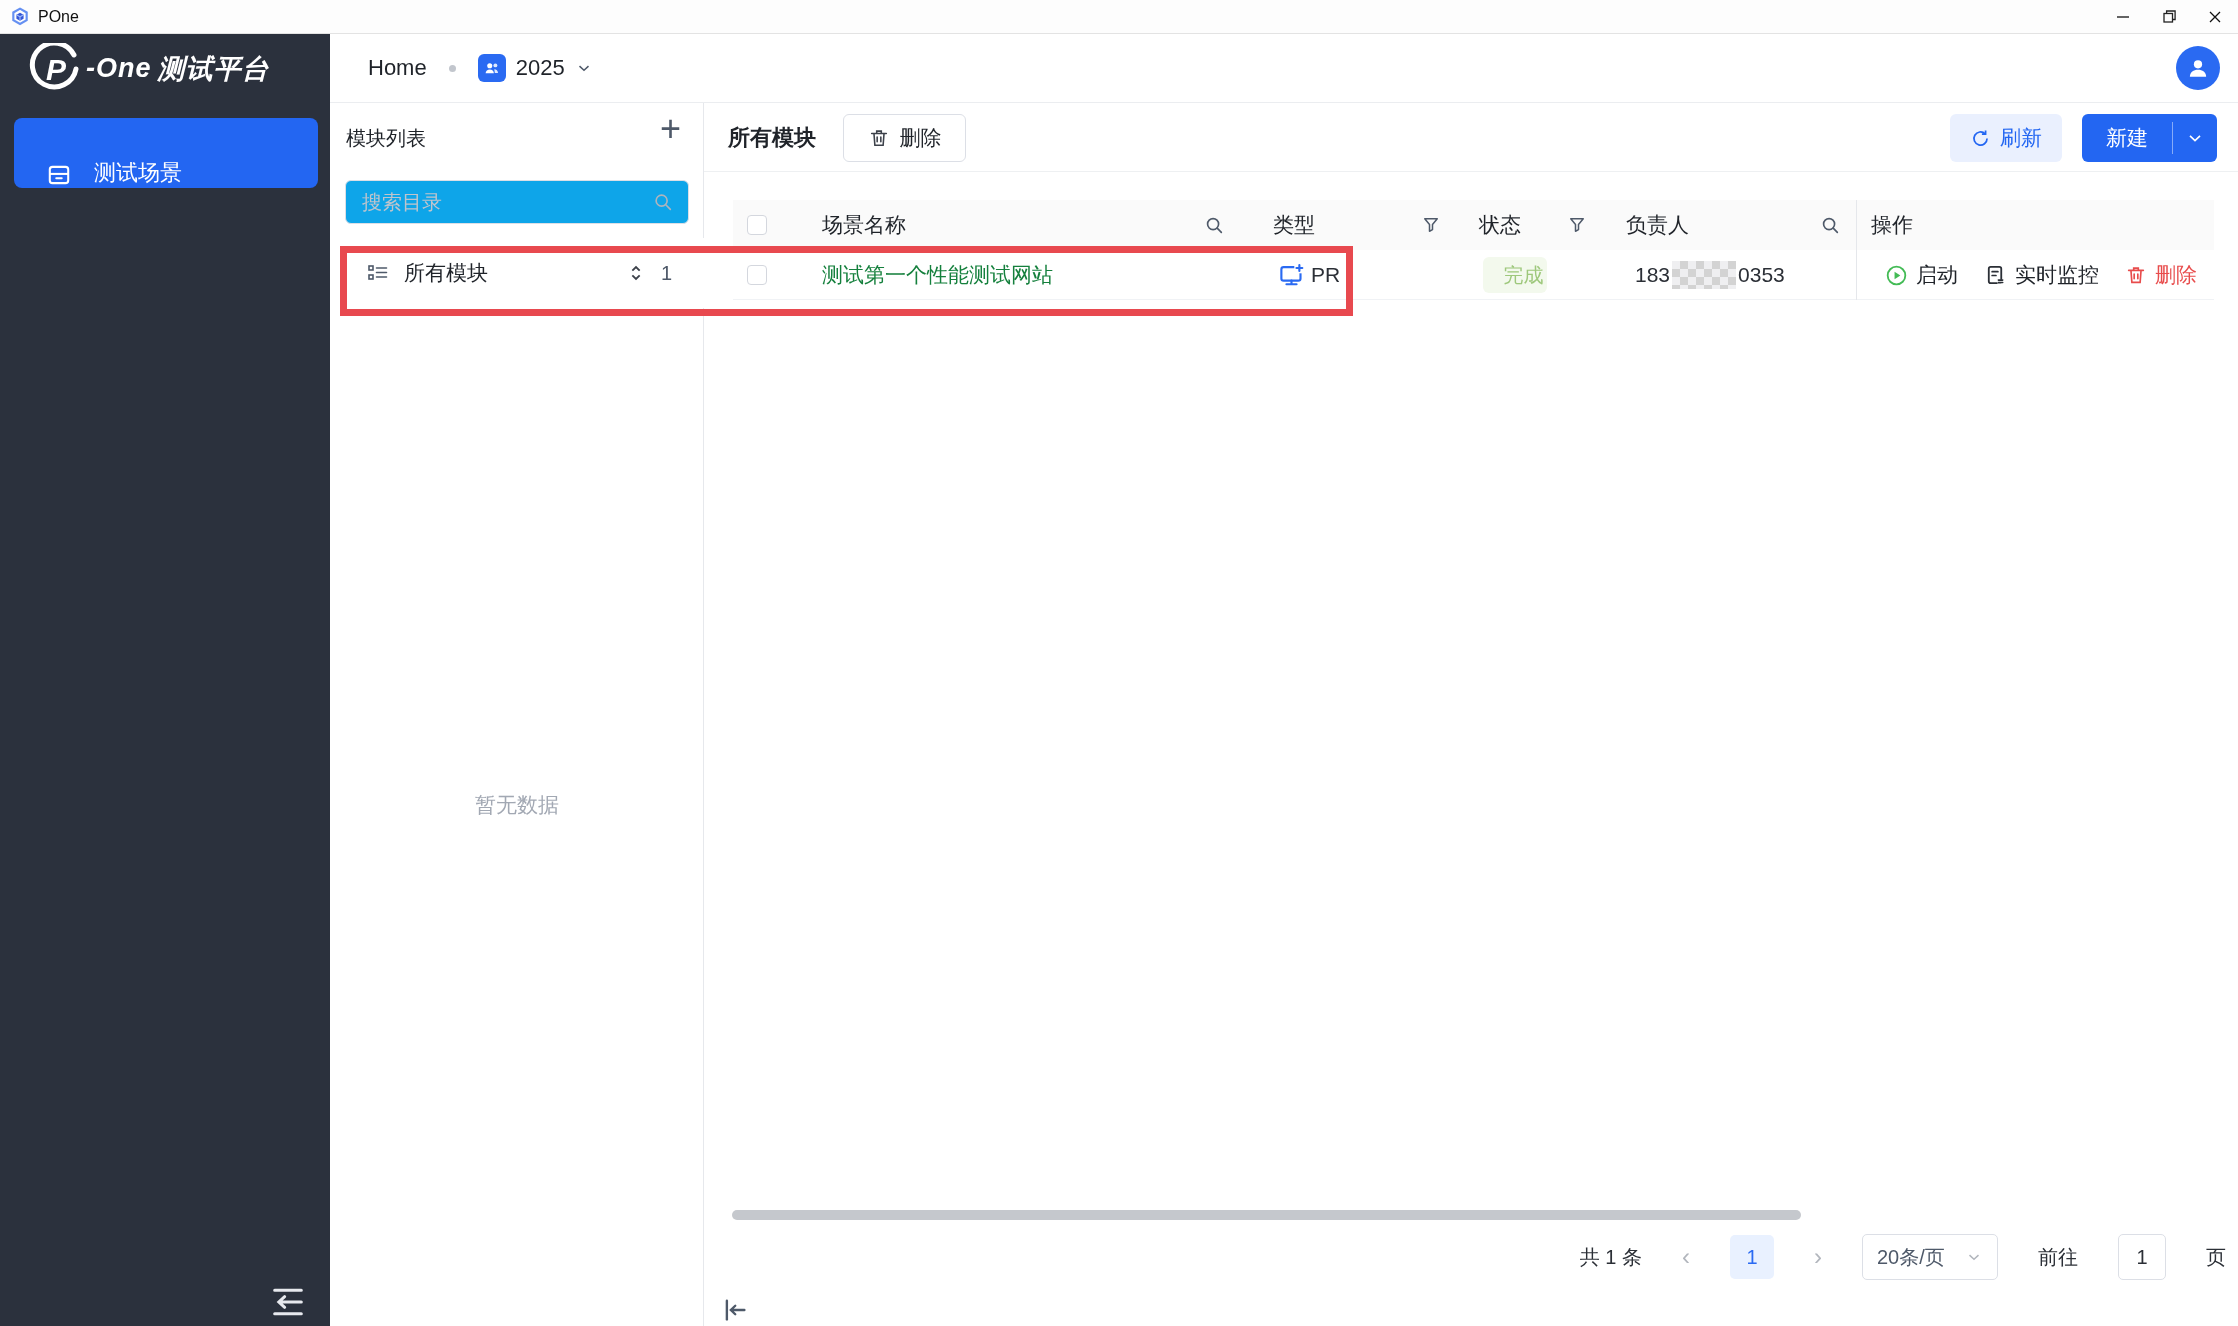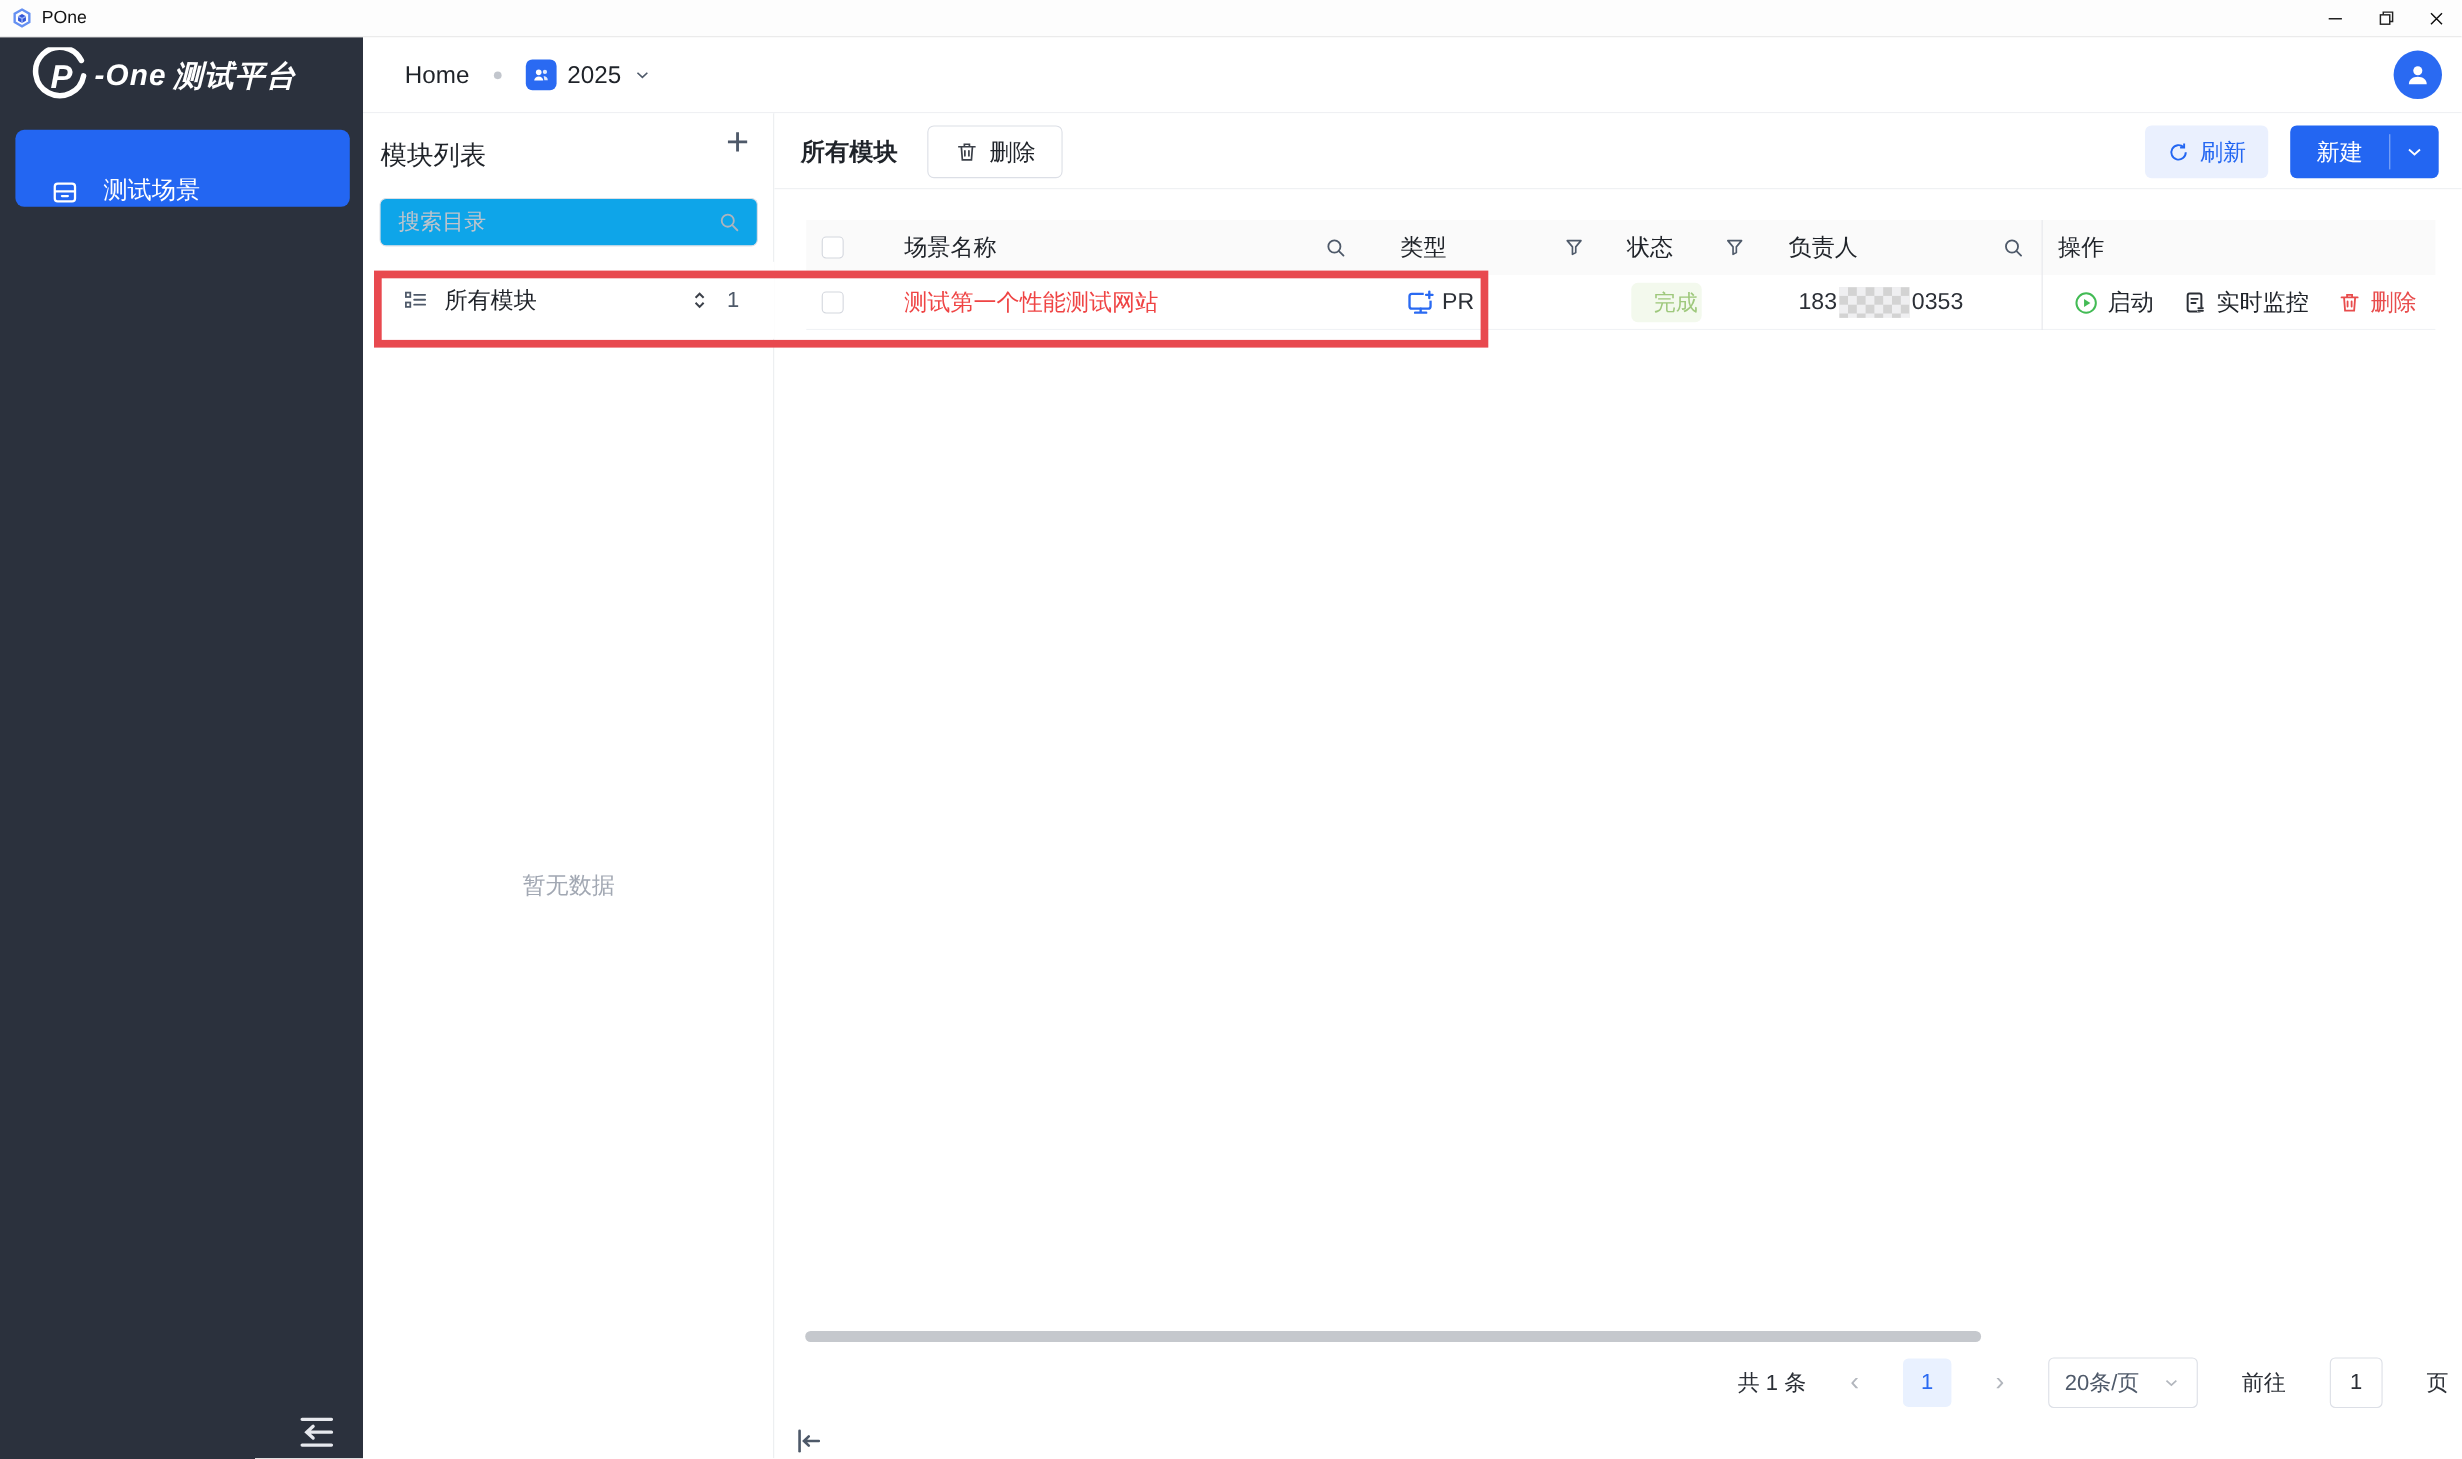--- a/index.html
+++ b/index.html
@@ -35,21 +35,21 @@
   .crumb .chip { width:28px; height:28px; border-radius:6px; background:#2a6af2; display:flex;
                  align-items:center; justify-content:center; }
   .crumb .ws { font-size:22px; margin-left:10px; }
   .crumb .cd { margin-left:10px; }
   .avatar { position:absolute; right:18px; top:12px; width:44px; height:44px; border-radius:50%;
             background:#2a6af2; display:flex; align-items:center; justify-content:center; }
 
   
   .mpanel { position:absolute; left:330px; top:103px; width:374px; height:1223px; background:#fff;
             border-right:1px solid #e6e8ec; }
-  .mp-title { position:absolute; left:16px; top:22px; font-size:24px; font-weight:500; color:#1f2329; }
+  .mp-title { position:absolute; left:16px; top:22px; font-size:20px; font-weight:500; color:#1f2329; }
   .mp-add { position:absolute; right:22px; top:8px; font-size:36px; font-weight:300; color:#4e5969; line-height:1; }
   .mp-search { position:absolute; left:15px; top:77px; width:344px; height:44px; border:1px solid #dcdfe6;
                border-radius:6px; display:flex; align-items:center; background:#0ea5e9; }
   .mp-search input { border:0; outline:none; flex:1; margin-left:16px; font-size:20px; color:#333;
                      font-family:"Liberation Sans",sans-serif; background:transparent; }
   .mp-search input::placeholder { color:#bfc4cc; }
   .mp-search .mg { margin-right:14px; }
   .mp-row { position:absolute; left:0; top:135px; width:374px; height:70px; display:flex; align-items:center;
             background:#fff; }
   .mp-row .li { margin-left:36px; }
@@ -74,21 +74,21 @@
   .btn-create .c-more { flex:1; display:flex; align-items:center; justify-content:center; }
 
   .tablewrap { position:absolute; left:29px; top:97px; width:1481px; }
   .thead { position:relative; height:50px; background:#fafafa; }
   .trow { position:relative; height:50px; background:#fff; border-bottom:1px solid #f0f2f5; }
   .cell { position:absolute; top:0; height:50px; display:flex; align-items:center; font-size:21px; }
   .hcell { color:#1f2329; font-weight:500; }
   .cb { position:absolute; left:14px; top:15px; width:20px; height:20px; border:1px solid #d4d7de;
         border-radius:4px; background:#fff; }
   .opdivider { position:absolute; left:1123px; top:0; width:1px; height:100px; background:#e5e7eb; z-index:2; }
-  .scene-link { color:#ef4444;text-align:center; }
+  .scene-link { color:#15803d;text-align:center; }
   .badge-done { position:absolute; left:750px; top:7px; width:64px; height:36px; border-radius:6px;
                 background:#f3f9ed; color:#9ec87c; font-size:20px; display:flex; align-items:center; justify-content:center;padding-left:17px; }
   .mosaic { display:inline-block; width:64px; height:28px; margin:0 2px; vertical-align:middle;
             background:
              repeating-conic-gradient(#d3d3d3 0% 25%, #efeff1 0% 50%);
             background-size:16px 16px; }
   .ops { position:absolute; left:1152px; top:0; height:50px; display:flex; align-items:center; gap:26px; }
   .op { display:flex; align-items:center; gap:8px; font-size:21px; color:#1f2329; }
   .op.red { color:#e84c4c; }
 

